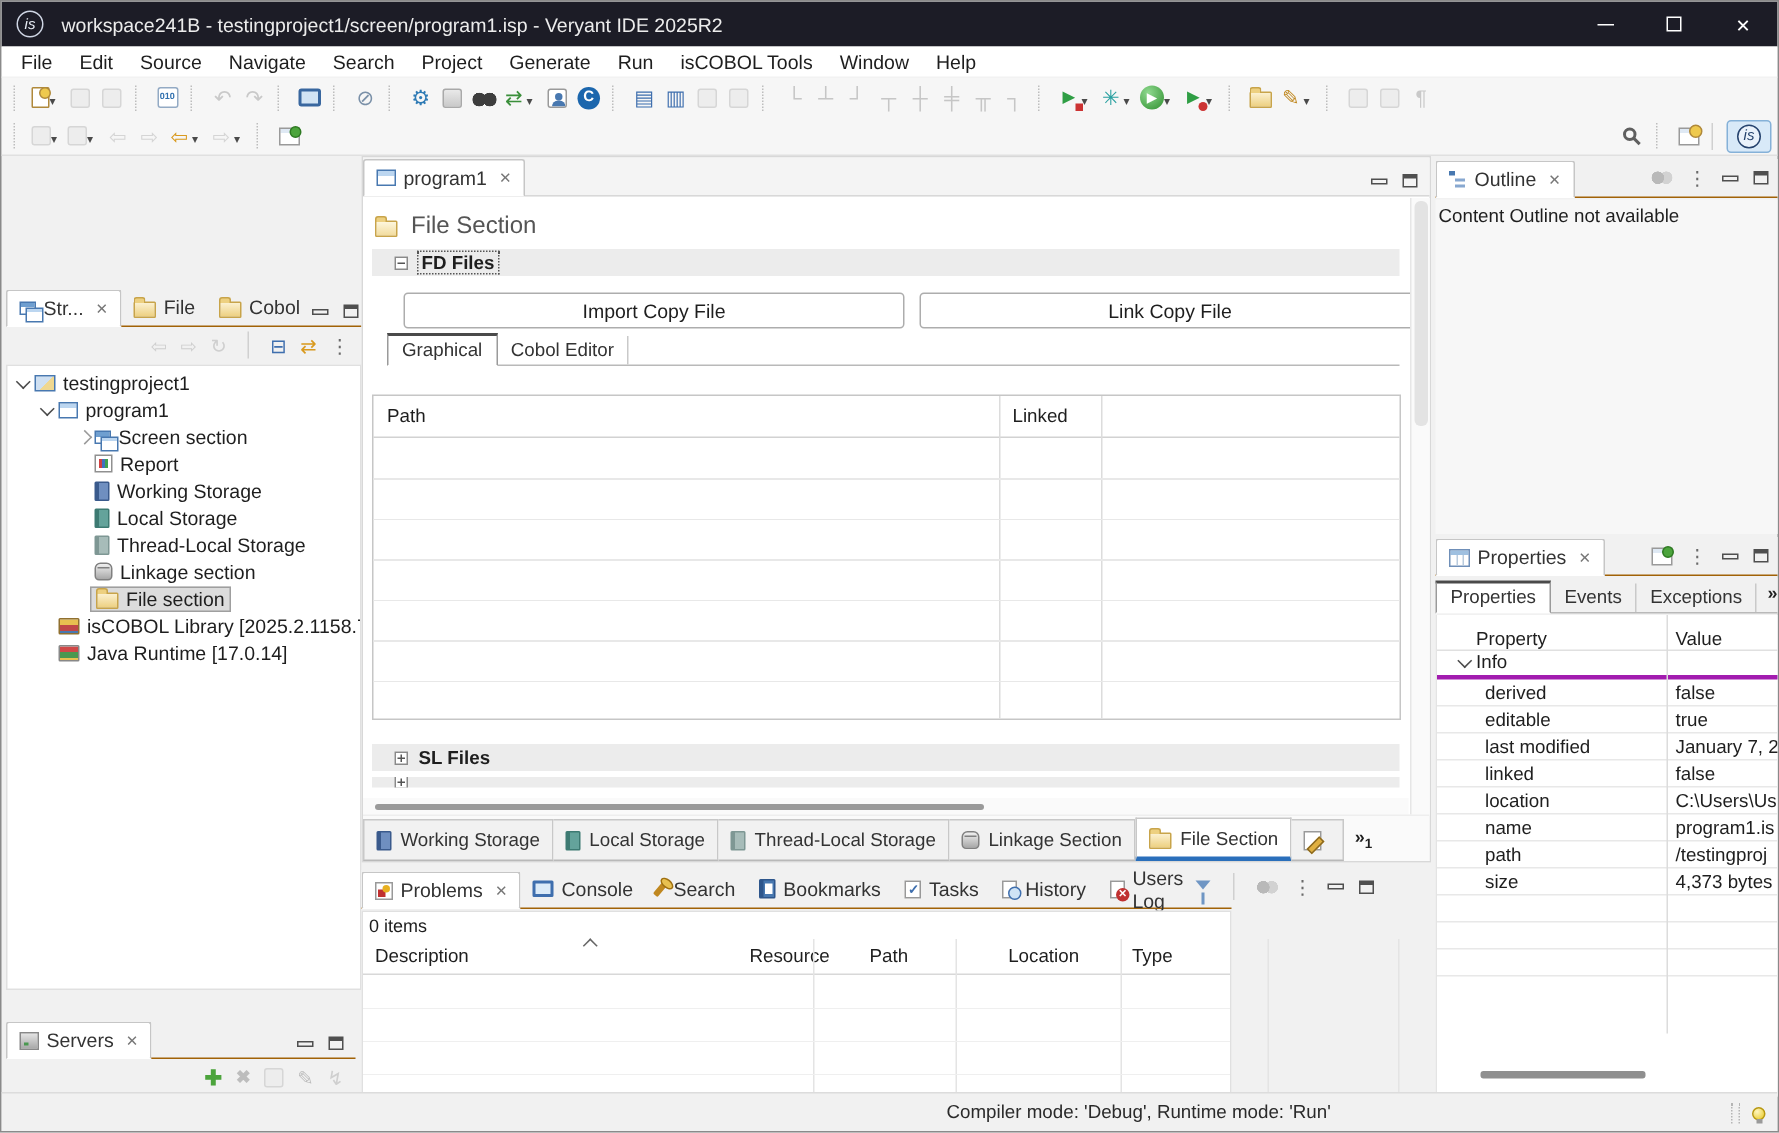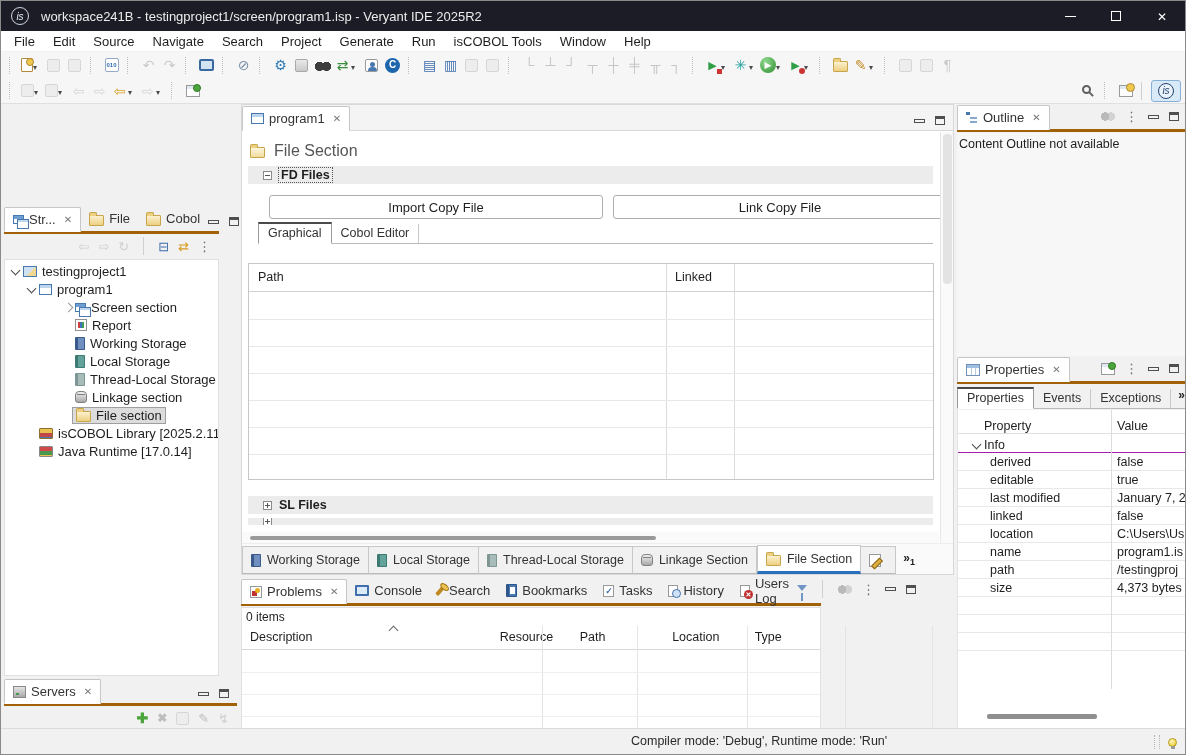--- a/index.html
+++ b/index.html
@@ -56,40 +56,40 @@
   .ico-search{width:9px;height:9px;border:2px solid #5f5f5f;border-radius:50%;position:relative;margin:2px 6px 4px 2px}
   .ico-search::after{content:"";position:absolute;width:2px;height:6px;background:#5f5f5f;transform:rotate(-45deg);bottom:-5px;right:-3px}
   .vline{width:1px;height:18px;background:#d0d0d0;margin:0 5px}
   .chip-newpersp{width:14px;height:12px;border:1px solid #9a9a9a;background:linear-gradient(180deg,#dfe9f4 0 3px,#fff 3px);position:relative}
   .chip-newpersp::after{content:"";position:absolute;top:-3px;right:-3px;width:7px;height:7px;border-radius:50%;background:#eec94e;border:1px solid #b0893a}
   #persp-active{display:flex;align-items:center;background:#d8e9f8;border:1px solid #85b1d8;border-radius:3px;padding:2px 6px;margin-left:4px}
   #persp-active .logo-is{width:16px;height:16px;border-color:#26436e;color:#26436e;background:#eaf2fb}
 
   
   .panel{position:absolute;background:#f1f1f1}
-  .ptabs{height:26px;display:flex;align-items:flex-end;border-bottom:3px solid #a16207;background:#f1f1f1}
+  .ptabs{height:26px;display:flex;align-items:flex-end;border-bottom:1px solid #a16207;background:#f1f1f1}
   .vtab{display:flex;align-items:center;gap:5px;height:25px;padding:0 8px;font-size:13px;color:#333;background:transparent}
   .vtab.active{background:#fff;border:1px solid #c6c6c6;border-bottom:1px solid #fff;margin-bottom:-1px;border-radius:2px 2px 0 0}
   .closex{font-size:10px;color:#777;margin-left:3px}
   .closex::before{content:"✕"}
   .pctl{margin-left:auto;display:flex;align-items:center;gap:10px;padding-right:8px;padding-bottom:5px}
   .mini-min{width:11px;height:4px;border:1px solid #4f4f4f}
   .mini-max{width:10px;height:9px;border:1px solid #4f4f4f;border-top-width:3px}
   .vmenu::before{content:"⋮";font-size:13px;color:#6a6a6a;letter-spacing:0}
   .dots2{width:14px;height:9px;background:radial-gradient(circle at 30% 50%,#b9b9b9 0 38%,transparent 40%),radial-gradient(circle at 70% 50%,#d2d2d2 0 38%,transparent 40%)}
   .ptools{height:24px;display:flex;align-items:center;justify-content:flex-end;gap:9px;padding-right:8px}
   .g-pale{color:#cfcfcf;font-size:13px}
   .g-gold{color:#d99a1f;font-size:13px}
   .g-blue{color:#3f6fae;font-size:13px}
 
   
-  #structure-panel{left:3px;top:104px;width:215px;height:468px}
+  #structure-panel{left:3px;top:88px;width:237px;height:468px}
   #structure-tree{position:absolute;left:0;right:0;top:51px;bottom:0;background:#fff;border:1px solid #e0e0e0;overflow:hidden;padding-top:2px}
   .ti{height:18px;display:flex;align-items:center;font-size:13px;white-space:nowrap}
-  .ti.l0{padding-left:4px}.ti.l1{padding-left:20px}.ti.l2{padding-left:56px}
+  .ti.l0{padding-left:4px}.ti.l1{padding-left:20px}.ti.l2{padding-left:44px}
   .cv{width:14px;height:14px;position:relative;flex:none}
   .cv-open::before{content:"";position:absolute;left:3px;top:3px;width:6px;height:6px;border-right:1.5px solid #4a4a4a;border-bottom:1.5px solid #4a4a4a;transform:rotate(45deg)}
   .cv-closed::before{content:"";position:absolute;left:4px;top:4px;width:6px;height:6px;border-top:1.5px solid #9a9a9a;border-right:1.5px solid #9a9a9a;transform:rotate(45deg)}
   .ti .lbl{margin-left:5px}
   .selbox{display:flex;align-items:center;background:#dcdcdc;border:1px solid #9f9f9f;padding:0 3px;margin-left:-3px}
   .selbox .lbl{margin-left:5px}
 
   
   .mi{display:inline-block;position:relative;flex:none}
   .mi-window{width:13px;height:11px;border:1px solid #4878b0;background:linear-gradient(180deg,#bcd6f0 0,#bcd6f0 3px,#fff 3px)}
@@ -198,21 +198,21 @@
   #properties-panel{left:956px;top:254px;width:230px;height:373px}
   #prop-viewtabs{display:flex;align-items:flex-end;height:24px;border-bottom:1px solid #b9b9b9;background:#f1f1f1;margin-top:1px}
   #prop-body{position:absolute;left:0;right:0;top:52px;bottom:0;background:#fff;border:1px solid #e4e4e4;border-top:none}
   #prop-table{position:relative;font-size:12.5px}
   .prow{height:18px;display:flex;align-items:center;border-bottom:1px solid #e8e8e8}
   .prow .pc1{width:153px;padding-left:32px;overflow:hidden;white-space:nowrap}
   .prow .pc2{flex:1;padding-left:6px;overflow:hidden;white-space:nowrap}
   #prop-header{height:24px;border-bottom:1px solid #e0e0e0;display:flex;align-items:flex-end}
   #prop-header .pc1{width:153px;padding-left:26px}
   #prop-header .pc2{flex:1;padding-left:6px}
-  #prop-group{height:19px;display:flex;align-items:flex-end;border-bottom:1px solid #a21caf}
+  #prop-group{height:19px;display:flex;align-items:flex-start;border-bottom:3px solid #a21caf}
   #prop-vline{position:absolute;left:153px;top:0;width:1px;height:279px;background:#dcdcdc}
   #prop-hscroll{position:absolute;left:0;right:0;top:300px;height:12px}
   #prop-hscroll .thumb{position:absolute;left:29px;top:4px;width:110px;height:5px;background:#8f8f8f;border-radius:2px}
 
   
   #statusbar{position:absolute;left:0;right:0;bottom:0;height:26px;background:#f1f1f1;border-top:1px solid #dcdcdc}
   #status-msg{position:absolute;left:630px;top:5px;font-size:12.5px;color:#2a2a2a}
   #status-right{position:absolute;right:8px;top:6px;display:flex;align-items:center;gap:8px}
   .hgrip{width:6px;height:14px;border-left:1px dotted #b5b5b5;border-right:1px dotted #b5b5b5}
 </style>

